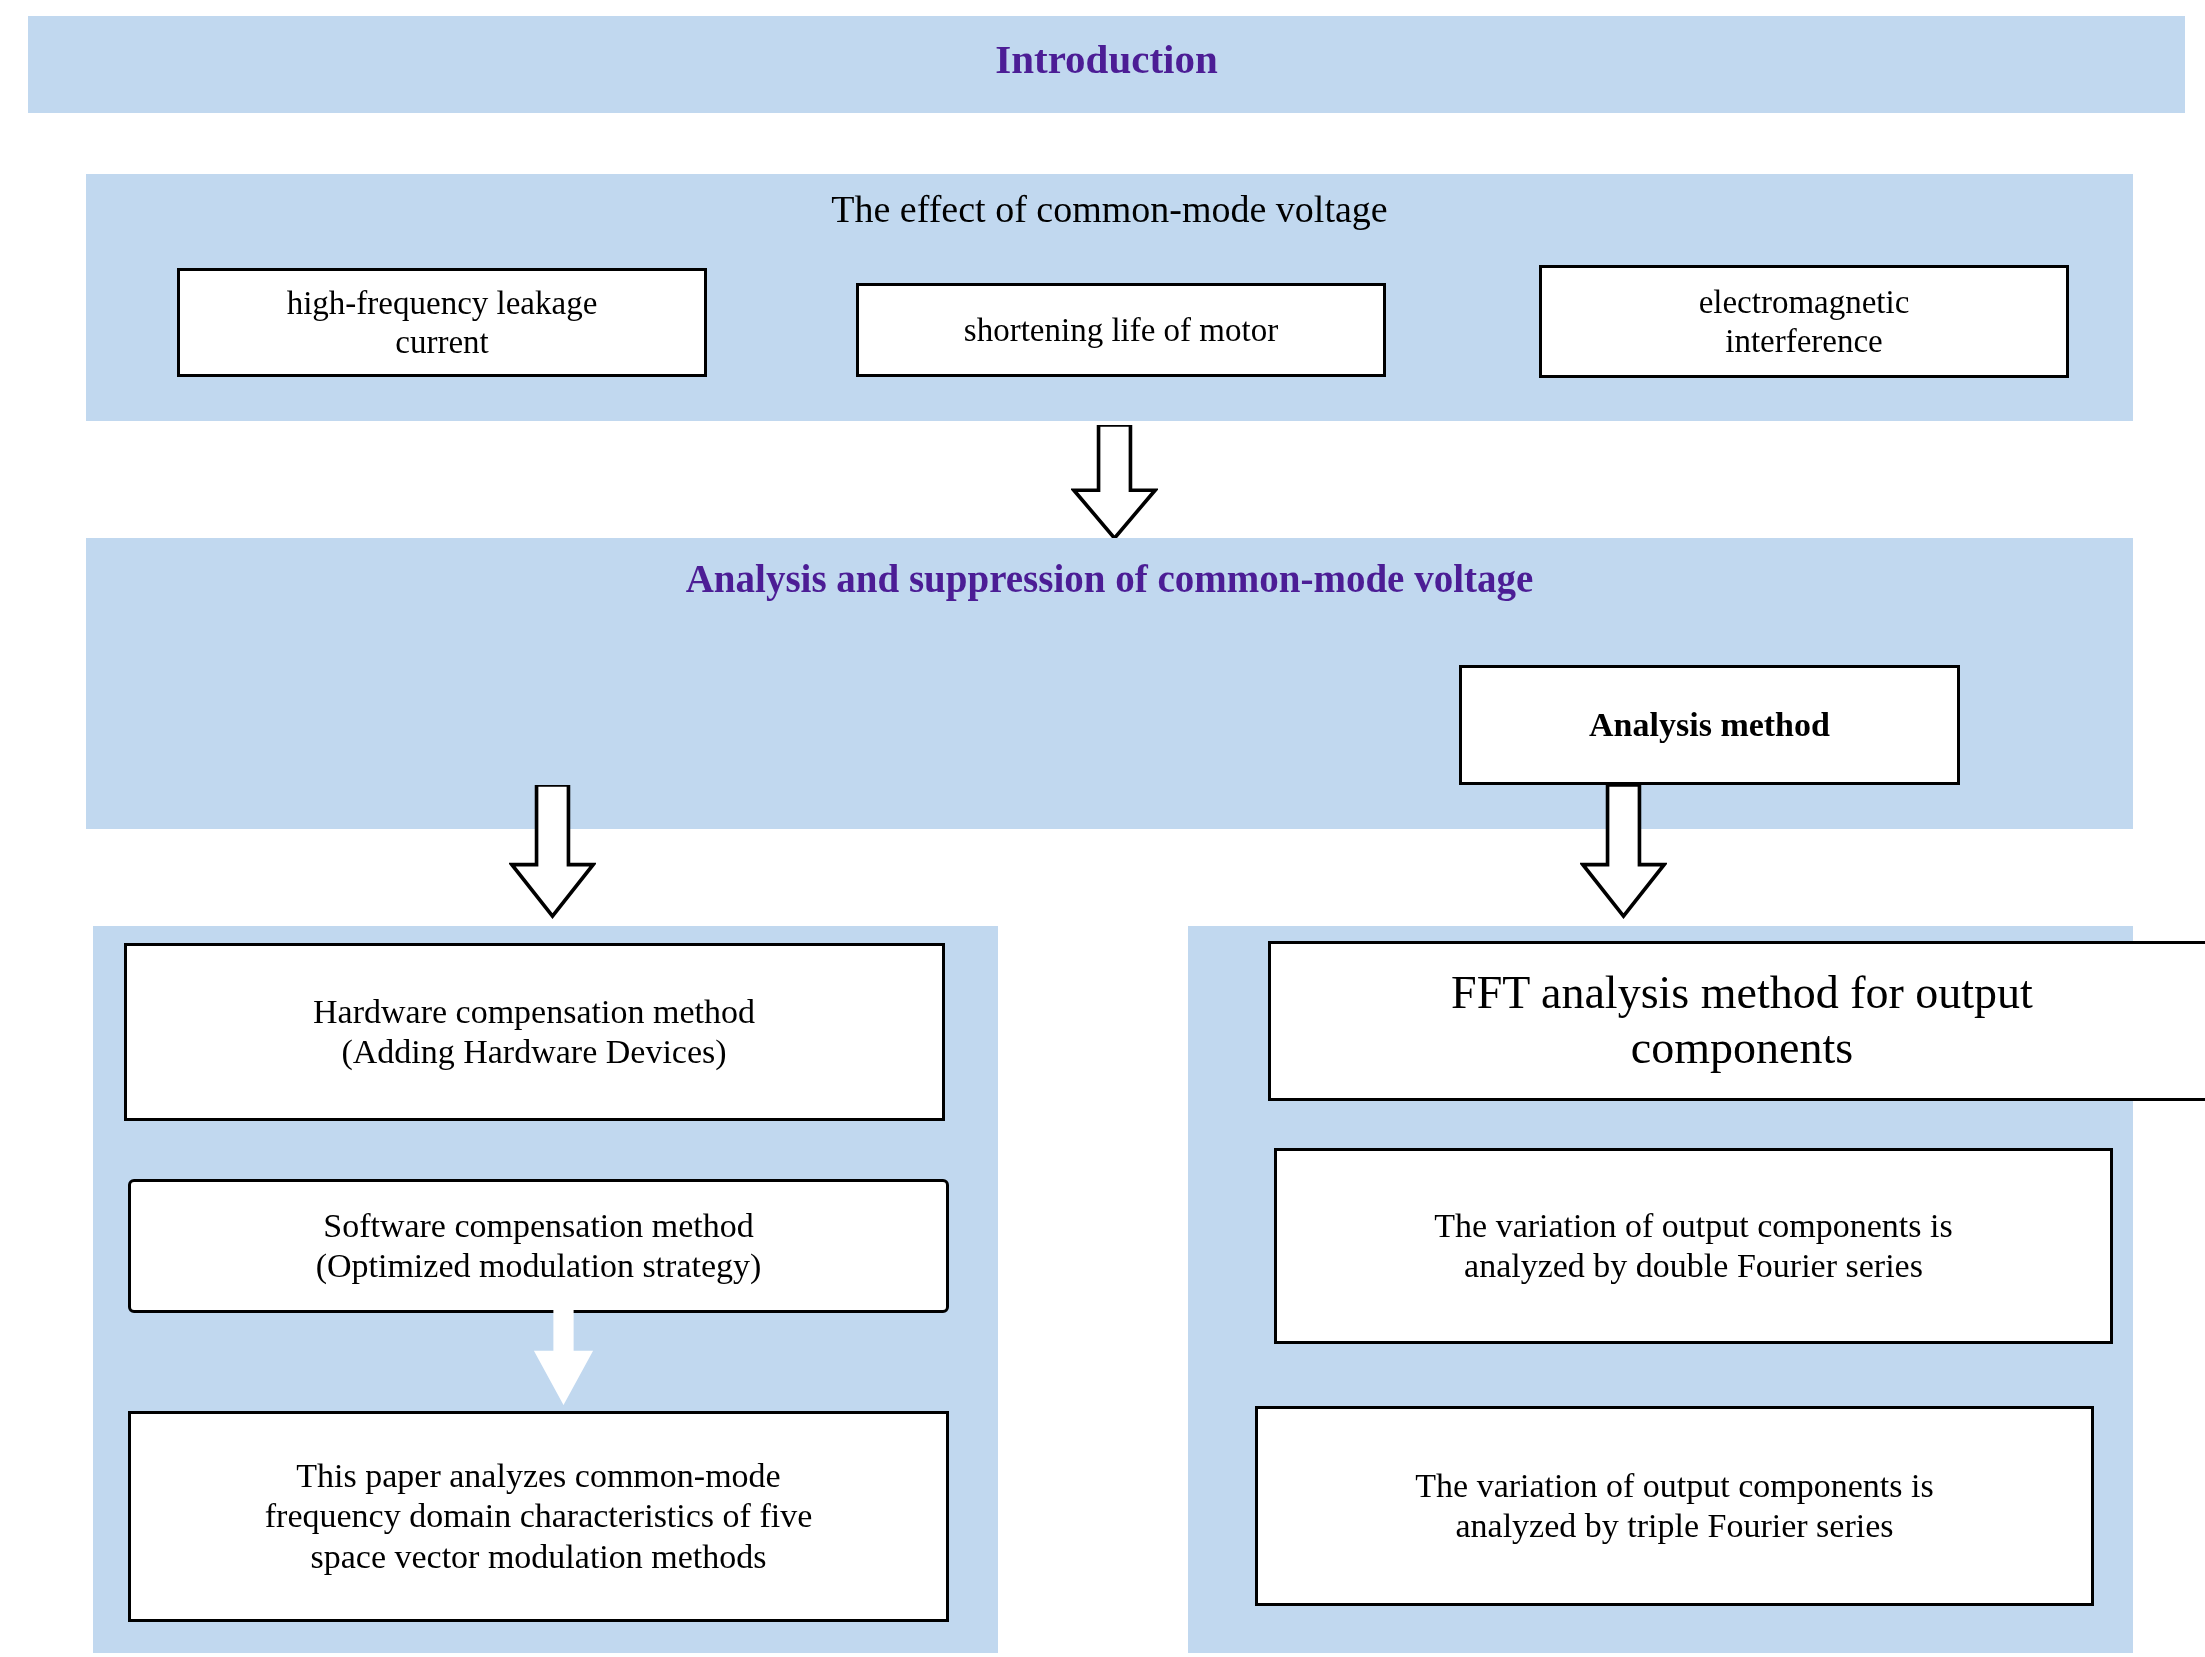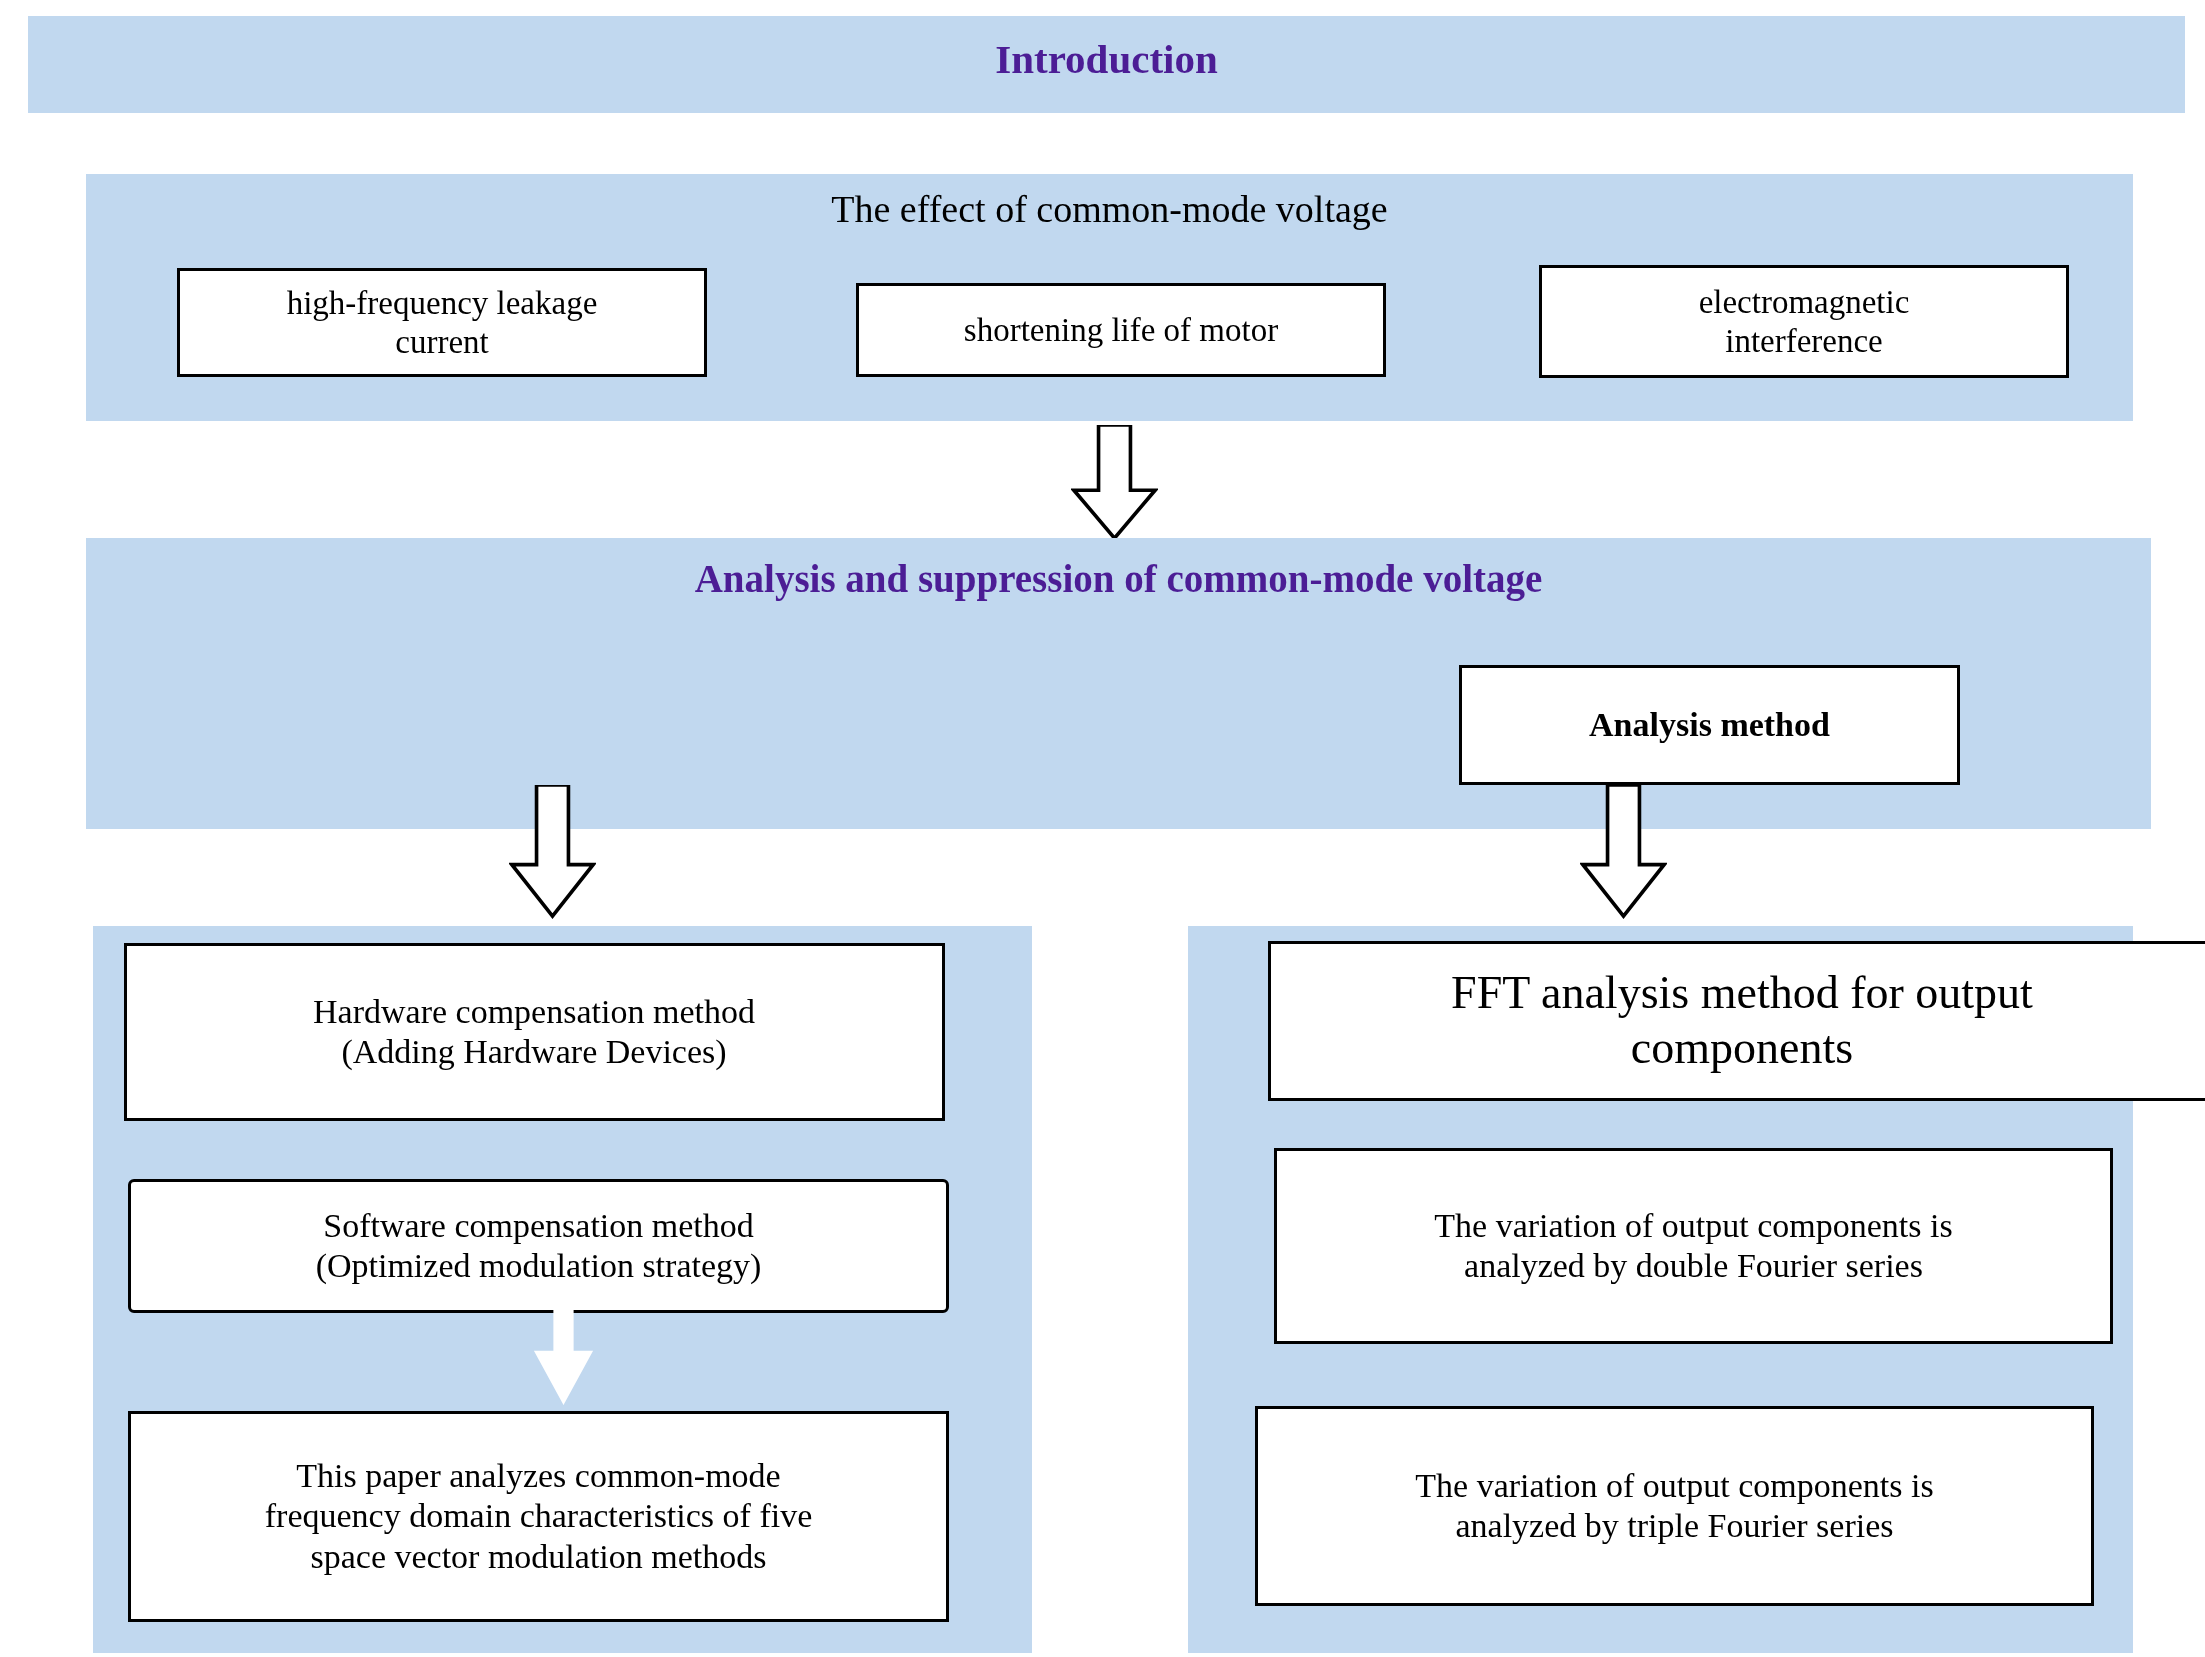--- a/index.html
+++ b/index.html
@@ -61,42 +61,42 @@
       <span class="txt">shortening  life of  motor</span>
     </div>
   </div>
 
   <div class="arrow-out" style="left:1071px;top:425px;width:87px;height:116px;">
     <svg viewBox="0 0 120 160" preserveAspectRatio="none">
       <polygon points="38,0 82,0 82,90 116,90 60,156 4,90 38,90" fill="#ffffff" stroke="#000000" stroke-width="5"></polygon>
     </svg>
   </div>
 
-  <div class="panel" style="left:86px;top:538px;width:2047px;height:291px;padding-left:18px;">
+  <div class="panel" style="left:86px;top:538px;width:2047px;height:291px;">
     <div class="panel-title" style="top:18px;font-size:39px;">Analysis and suppression of common-mode voltage</div>
 
 
     <div class="nbox bold" style="left:1373px;top:127px;width:501px;height:120px;font-size:34px;">
       <span class="txt">Analysis method</span>
     </div>
   </div>
 
   <div class="arrow-out" style="left:509px;top:785px;width:87px;height:134px;">
     <svg viewBox="0 0 120 185" preserveAspectRatio="none">
       <polygon points="38,0 82,0 82,110 116,110 60,181 4,110 38,110" fill="#ffffff" stroke="#000000" stroke-width="5"></polygon>
     </svg>
   </div>
 
   <div class="arrow-out" style="left:1580px;top:785px;width:87px;height:134px;">
     <svg viewBox="0 0 120 185" preserveAspectRatio="none">
       <polygon points="38,0 82,0 82,110 116,110 60,181 4,110 38,110" fill="#ffffff" stroke="#000000" stroke-width="5"></polygon>
     </svg>
   </div>
 
-  <div class="panel" style="left:93px;top:926px;width:905px;height:727px;padding-left:34px;">
+  <div class="panel" style="left:93px;top:926px;width:905px;height:727px;">
 
     <div class="nbox" style="left:30.5px;top:16.7px;width:821px;height:178px;font-size:34px;">
       <span class="txt">
         <span>Hardware compensation method</span><br>
         <span>(Adding Hardware Devices)</span>
       </span>
     </div>
 
     <div class="nbox" style="left:35px;top:253px;width:821px;height:134px;font-size:34px;border-radius:6px;">
       <span class="txt">

